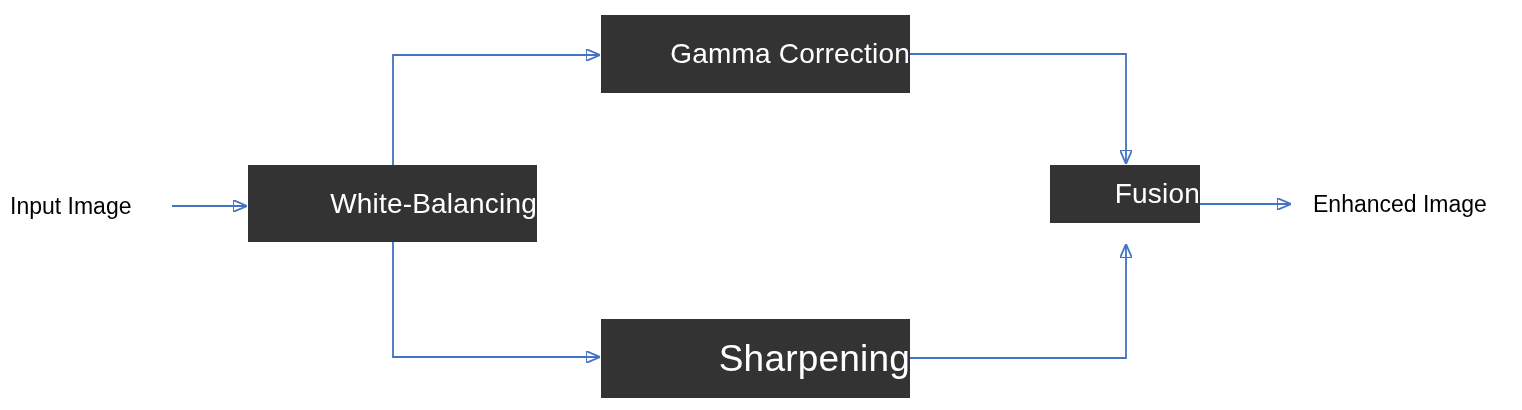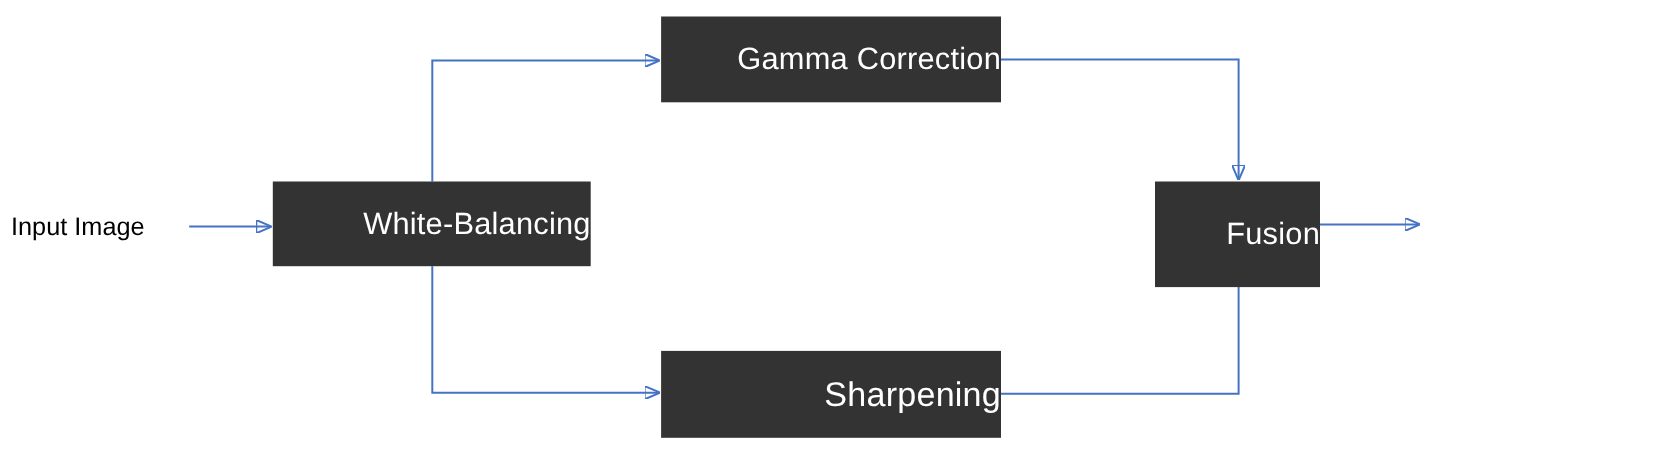--- a/index.html
+++ b/index.html
@@ -35,21 +35,21 @@
     background: var(--box-fill);
     color: var(--box-text);
     display: flex;
     align-items: center;
     justify-content: flex-end;
     text-align: center;
     font-size: 28px;
     font-weight: 400;
     letter-spacing: 0.2px;
   }
-  .node-box.big-text { font-size: 31px; }
+  .node-box.big-text { font-size: 37px; }
   .node-label {
     position: absolute;
     color: var(--label-text);
     font-size: 23px;
     font-weight: 400;
     display: flex;
     align-items: center;
     white-space: nowrap;
   }
 </style>
@@ -79,18 +79,19 @@
   </div>
 
   <div class="node-box" style="left:601px; top:15px; width:309px; height:78px;">
     <span>Gamma Correction</span>
   </div>
 
   <div class="node-box big-text" style="left:601px; top:319px; width:309px; height:79px;">
     <span>Sharpening</span>
   </div>
 
-  <div class="node-box" style="left:1050px; top:165px; width:150px; height:96px;">
+  <div class="node-box" style="left:1050px; top:165px; width:150px; height:58px;">
     <span>Fusion</span>
   </div>
 
+  <div class="node-label" style="left:1313px; top:190px; height:28px;">Enhanced Image</div>
 
 </div>
 
 </body></html>

